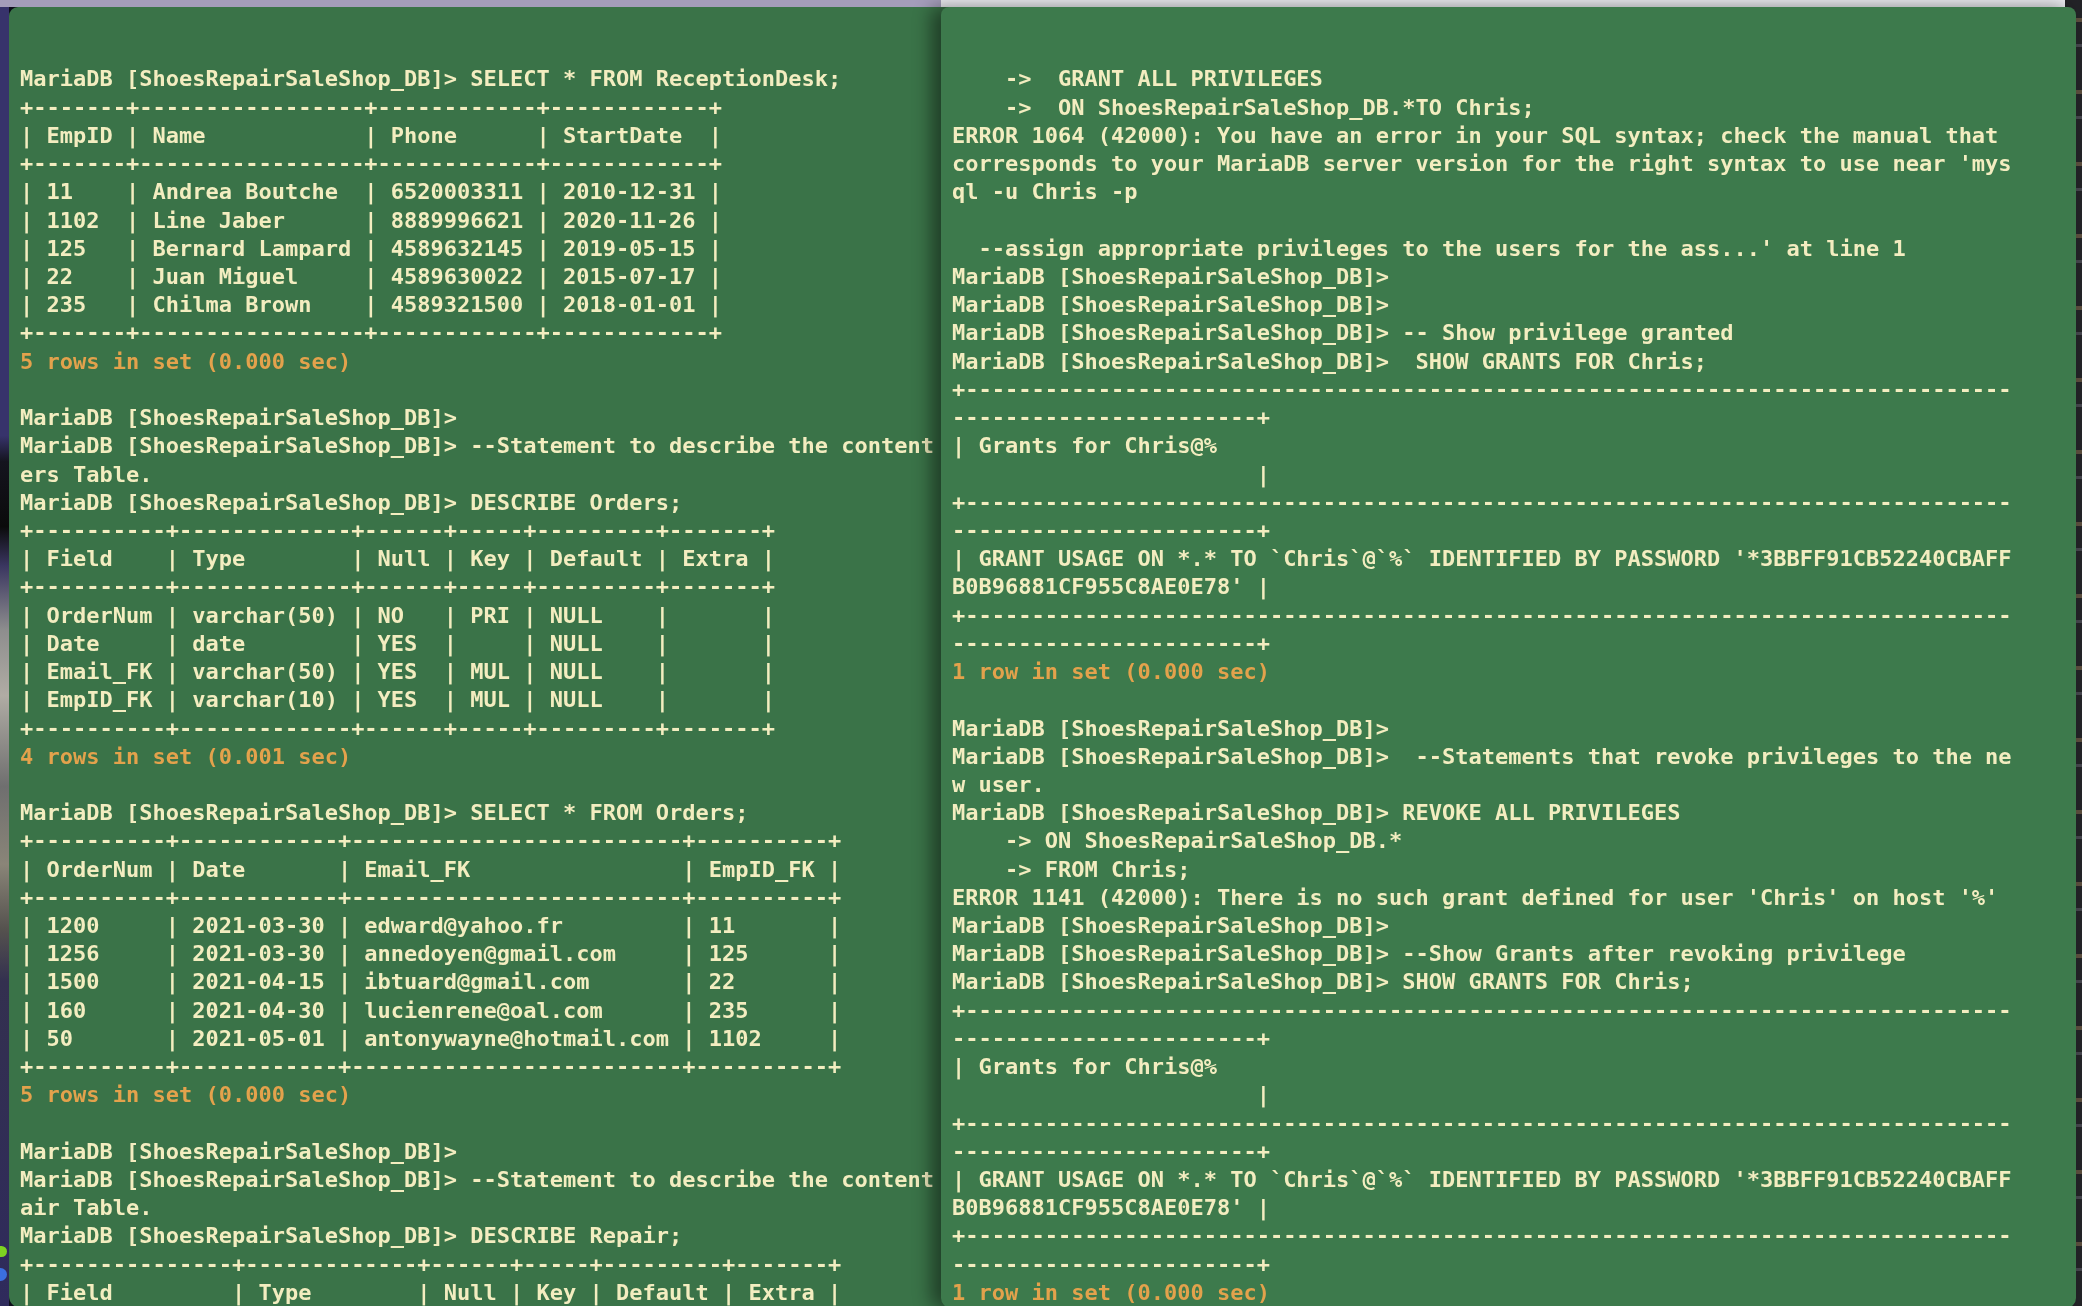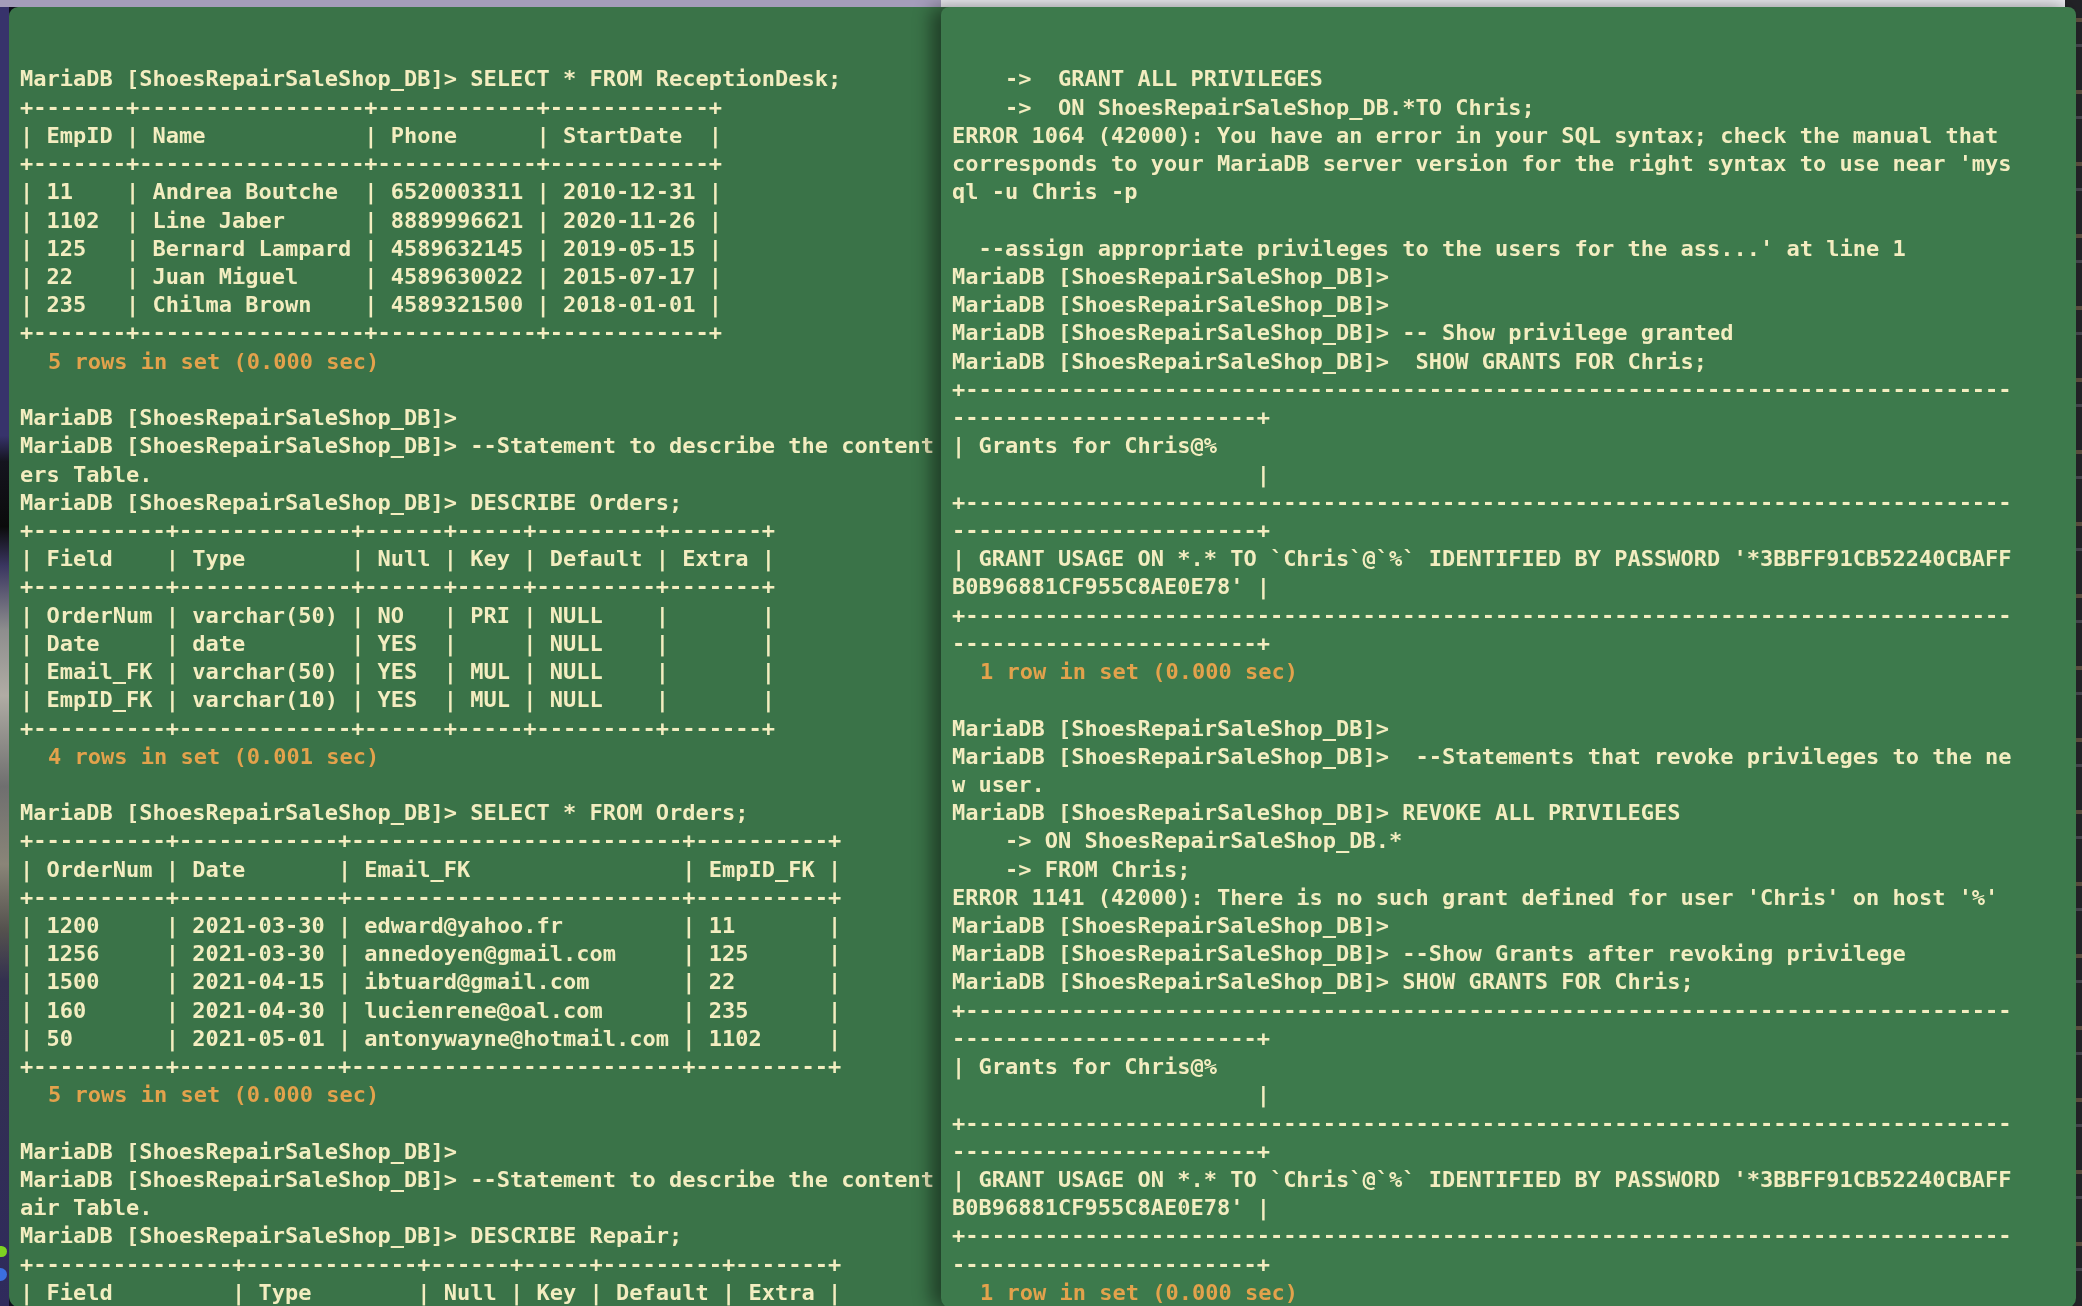--- a/index.html
+++ b/index.html
@@ -52,21 +52,21 @@
   .terminal.left{
     left:9px;width:1010px;background:var(--terminal_bg_left);
     border-radius:9px 0 0 12px;padding:2px 0 0 11px;
   }
   .terminal.right{
     left:941px;width:1124px;background:var(--terminal_bg_right);
     border-radius:8px 8px 10px 10px;padding:2px 0 0 11px;
     box-shadow:-10px 0 18px rgba(0,0,0,.45);
   }
   .tline{height:28.23px;}
-  .tline.result{color:var(--accent_orange);margin-left:28px;}
+  .tline.result{color:var(--accent_orange);}
 </style>
 </head>
 <body>
 
 <div class="strip-top-left"></div>
 <div class="strip-top-right"></div>
 <div class="desktop-left">
   <div class="dock-dot-green"></div>
   <div class="dock-dot-blue"></div>
 </div>

